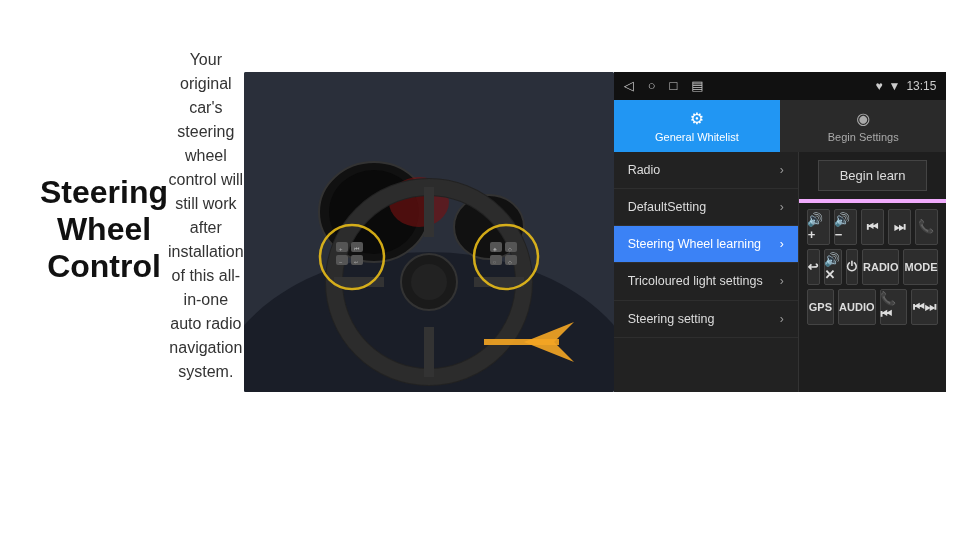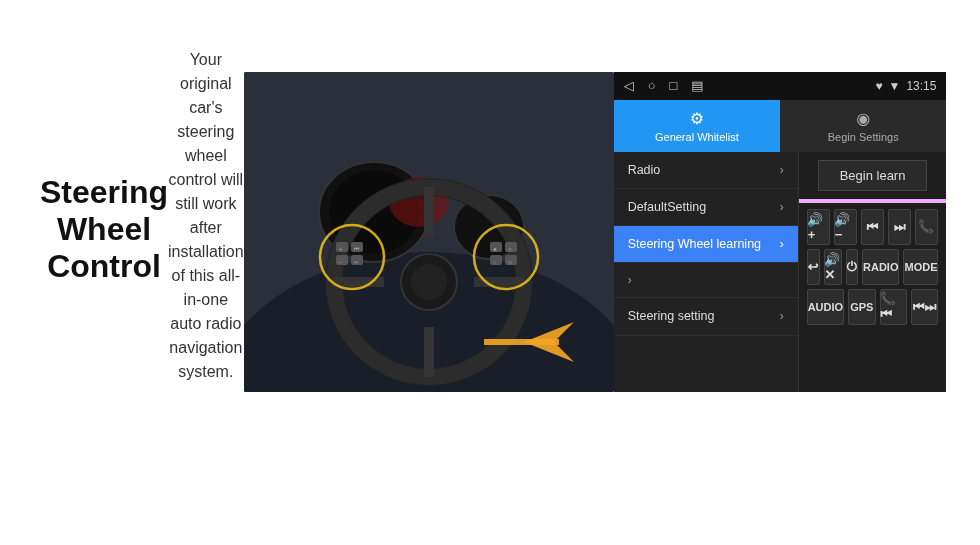--- a/index.html
+++ b/index.html
@@ -342,20 +342,21 @@
           </div>
           <div class="menu-item normal-menu">
             <span class="menu-item-text">DefaultSetting</span>
             <span class="chevron">›</span>
           </div>
           <div class="menu-item active-menu">
             <span class="menu-item-text">Steering Wheel learning</span>
             <span class="chevron">›</span>
           </div>
           <div class="menu-item normal-menu">
+            <span class="menu-item-text">Tricoloured light settings</span>
             <span class="chevron">›</span>
           </div>
           <div class="menu-item normal-menu">
             <span class="menu-item-text">Steering setting</span>
             <span class="chevron">›</span>
           </div>
         </div>
 
         <div class="right-panel">
 
@@ -375,22 +376,22 @@
 
             <div class="control-row">
               <div class="ctrl-btn">↩</div>
               <div class="ctrl-btn">🔊✕</div>
               <div class="ctrl-btn">⏻</div>
               <div class="ctrl-btn text-small">RADIO</div>
               <div class="ctrl-btn text-small">MODE</div>
             </div>
 
             <div class="control-row">
+              <div class="ctrl-btn text-small">GPS</div>
               <div class="ctrl-btn text-small">AUDIO</div>
-              <div class="ctrl-btn text-small">GPS</div>
               <div class="ctrl-btn">📞⏮</div>
               <div class="ctrl-btn">⏮⏭</div>
             </div>
           </div>
         </div>
 
       </div>
     </div>
 
   </div>

